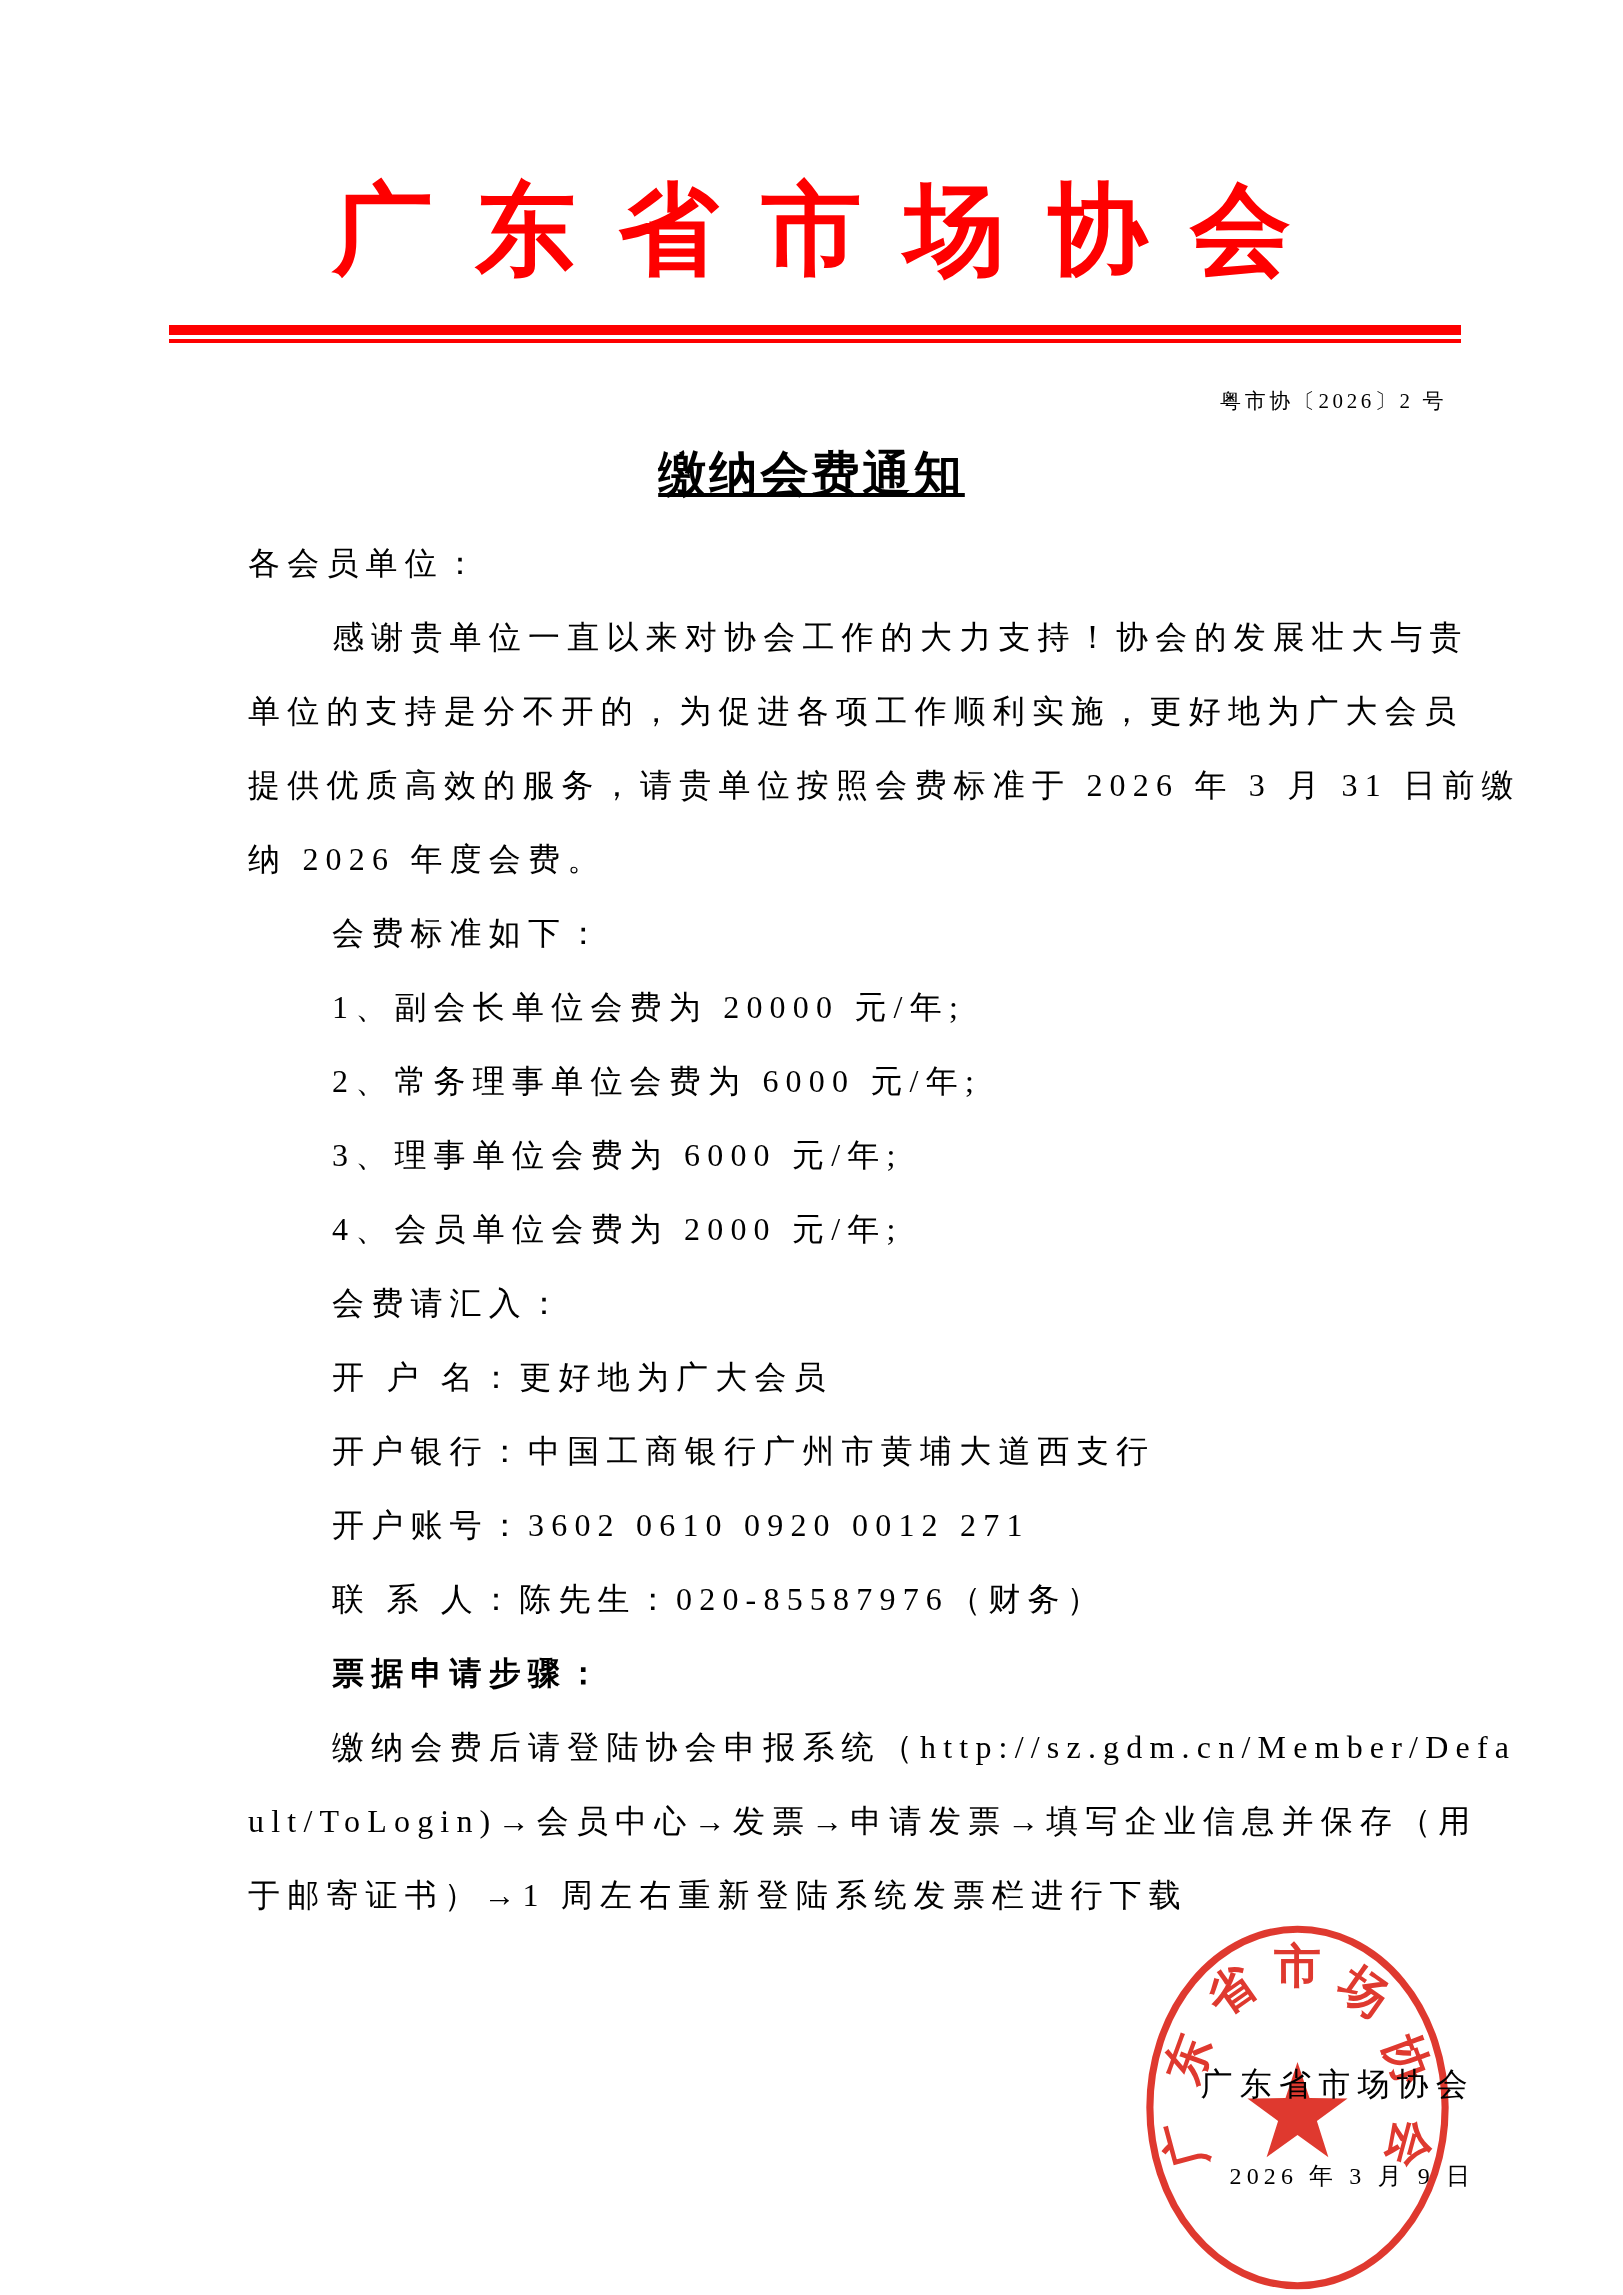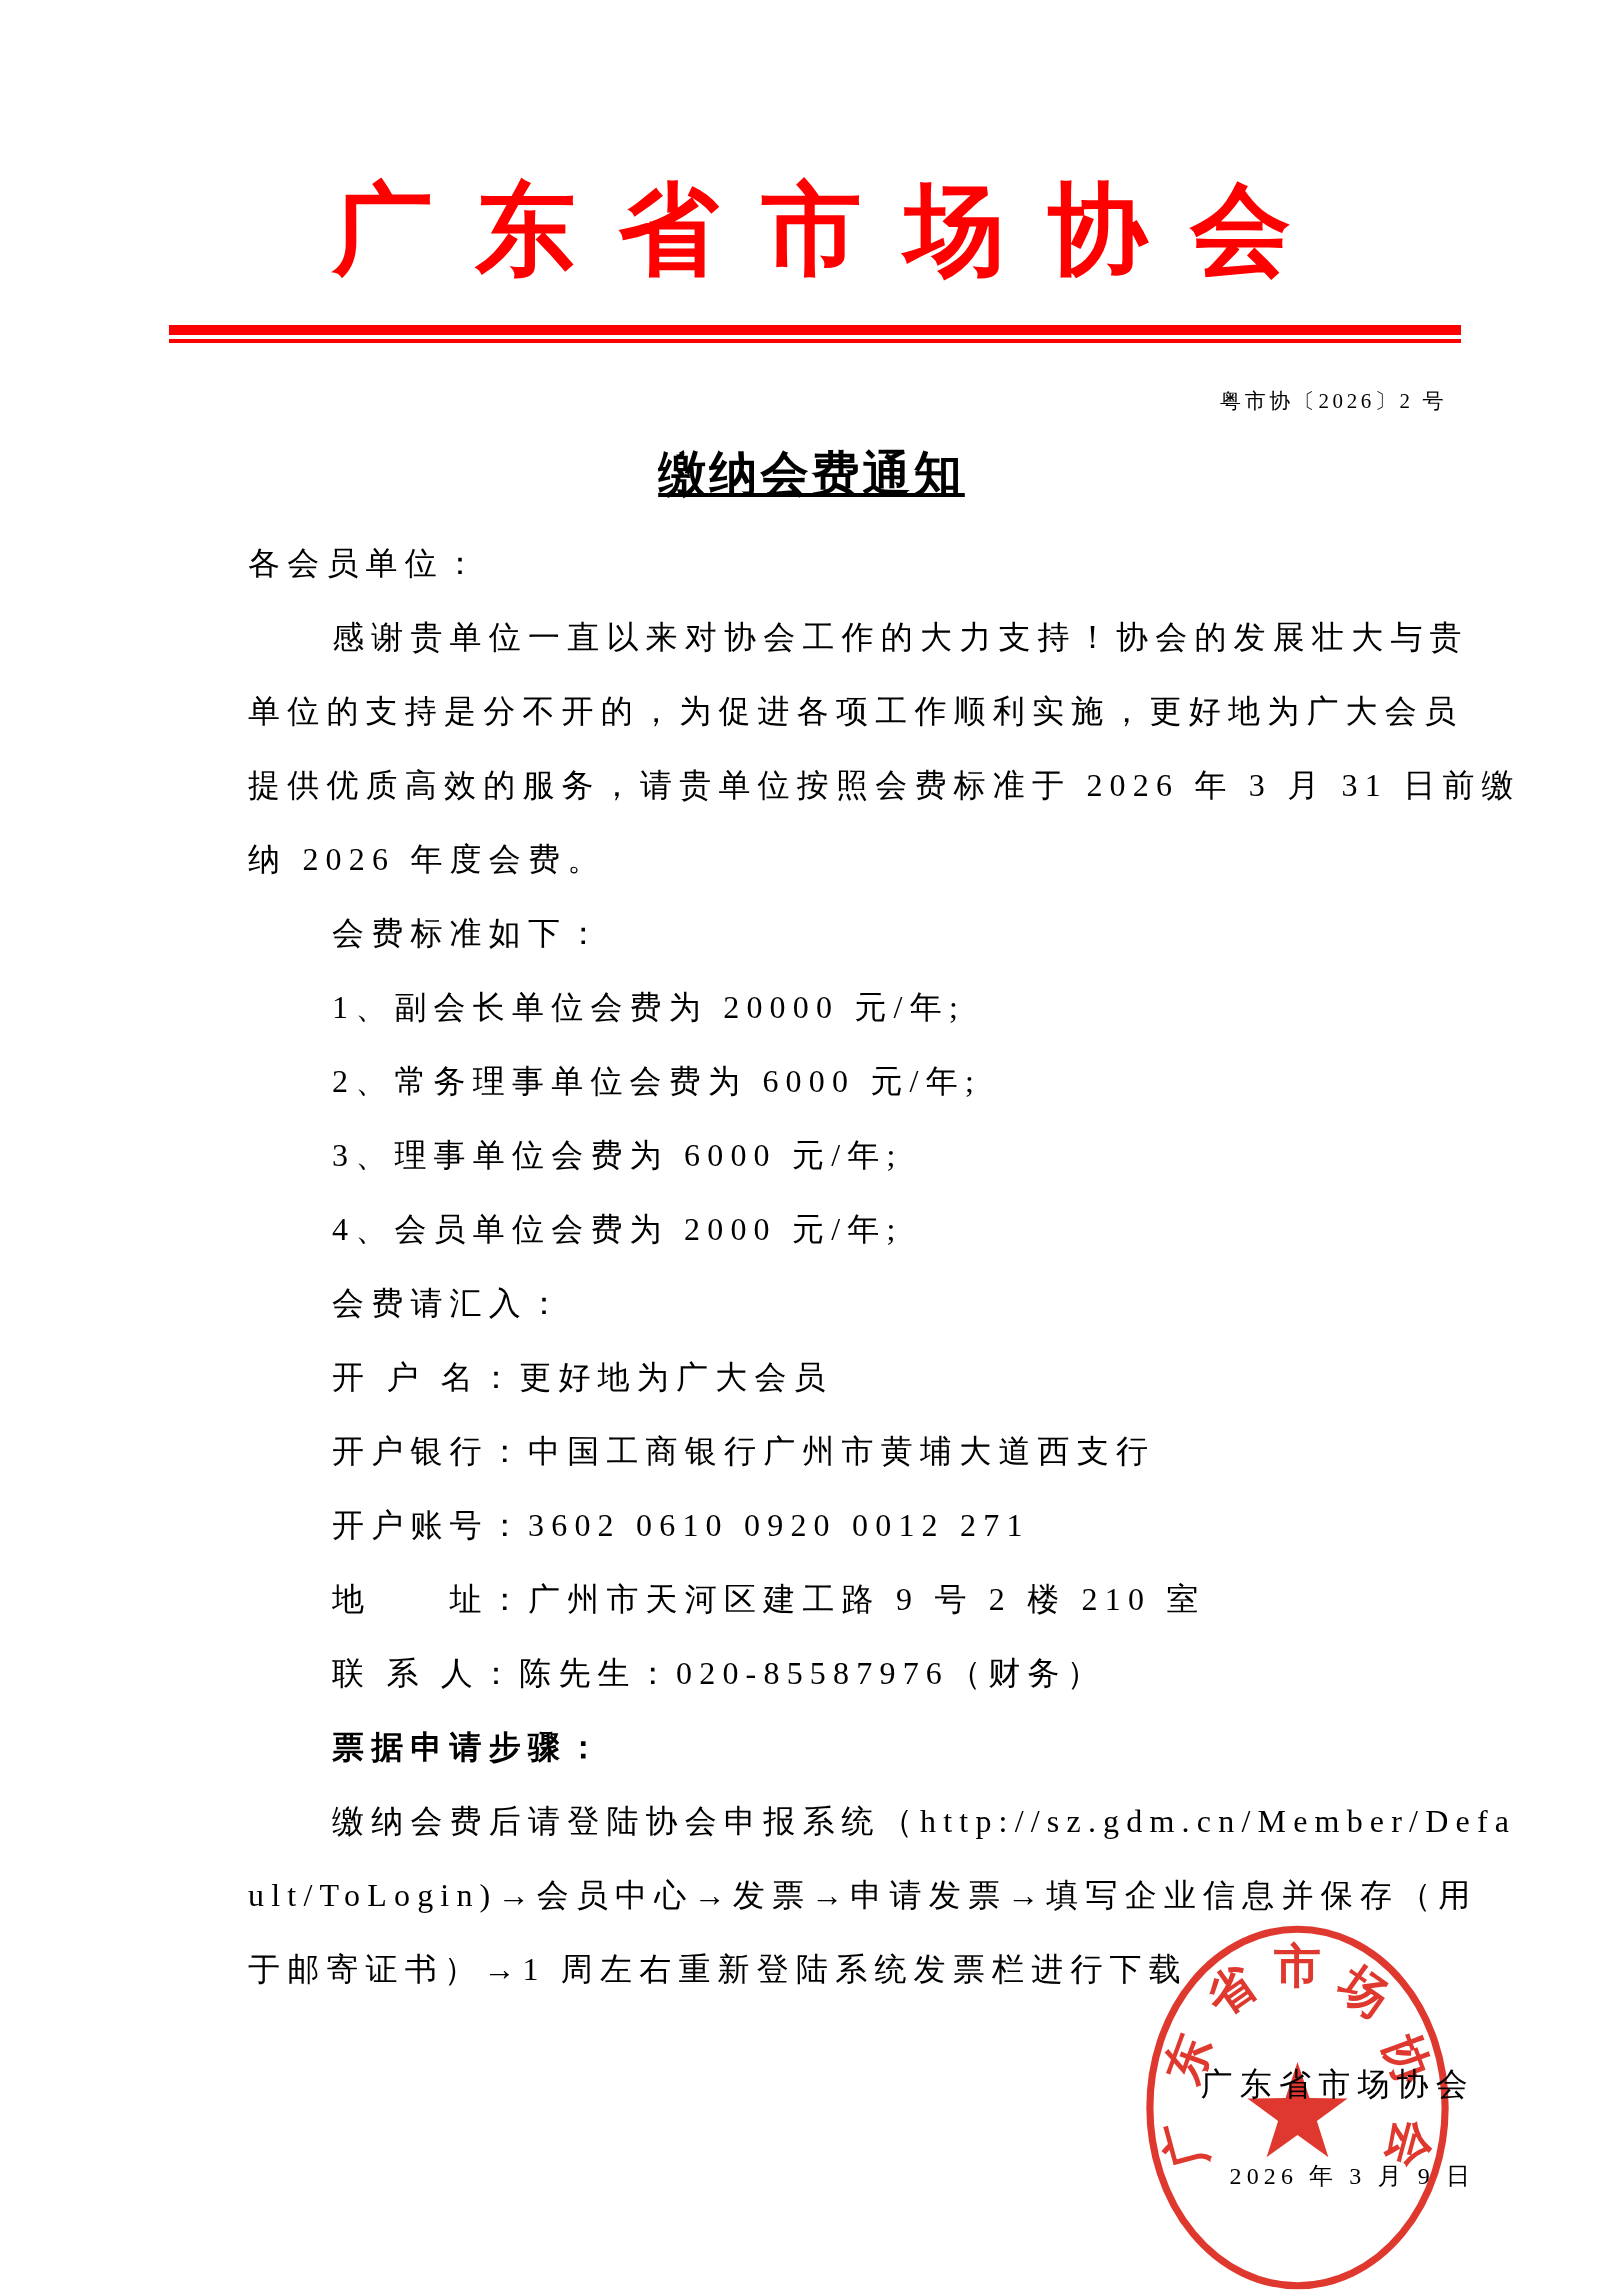--- a/index.html
+++ b/index.html
@@ -119,21 +119,20 @@
     <p>纳 2026 年度会费。</p>
     <p class="ind">会费标准如下：</p>
     <p class="ind">1、副会长单位会费为 20000 元/年;</p>
     <p class="ind">2、常务理事单位会费为 6000 元/年;</p>
     <p class="ind">3、理事单位会费为 6000 元/年;</p>
     <p class="ind">4、会员单位会费为 2000 元/年;</p>
     <p class="ind">会费请汇入：</p>
     <p class="ind">开 户 名：更好地为广大会员</p>
     <p class="ind">开户银行：中国工商银行广州市黄埔大道西支行</p>
     <p class="ind">开户账号：3602 0610 0920 0012 271</p>
-    <p class="ind">地　　址：广州市天河区建工路 9 号 2 楼 210 室</p>
     <p class="ind">联 系 人：陈先生：020-85587976（财务）</p>
     <p class="ind bold-sans">票据申请步骤：</p>
     <p class="ind">缴纳会费后请登陆协会申报系统（http://sz.gdm.cn/Member/Defa</p>
     <p>ult/ToLogin)→会员中心→发票→申请发票→填写企业信息并保存（用</p>
     <p>于邮寄证书）→1 周左右重新登陆系统发票栏进行下载</p>
   </div>
 
   <svg class="seal" viewBox="0 0 632 742" xmlns="http://www.w3.org/2000/svg">
     <ellipse cx="316" cy="371" rx="289" ry="349" fill="none" stroke="#dd2b20" stroke-width="14"></ellipse>
     <polygon fill="#dd2b20" points="316,282 339.5,352.6 414,353.2 354,397.4 376.5,468.3 316,425 255.5,468.3 278,397.4 218,353.2 292.5,352.6"></polygon>

